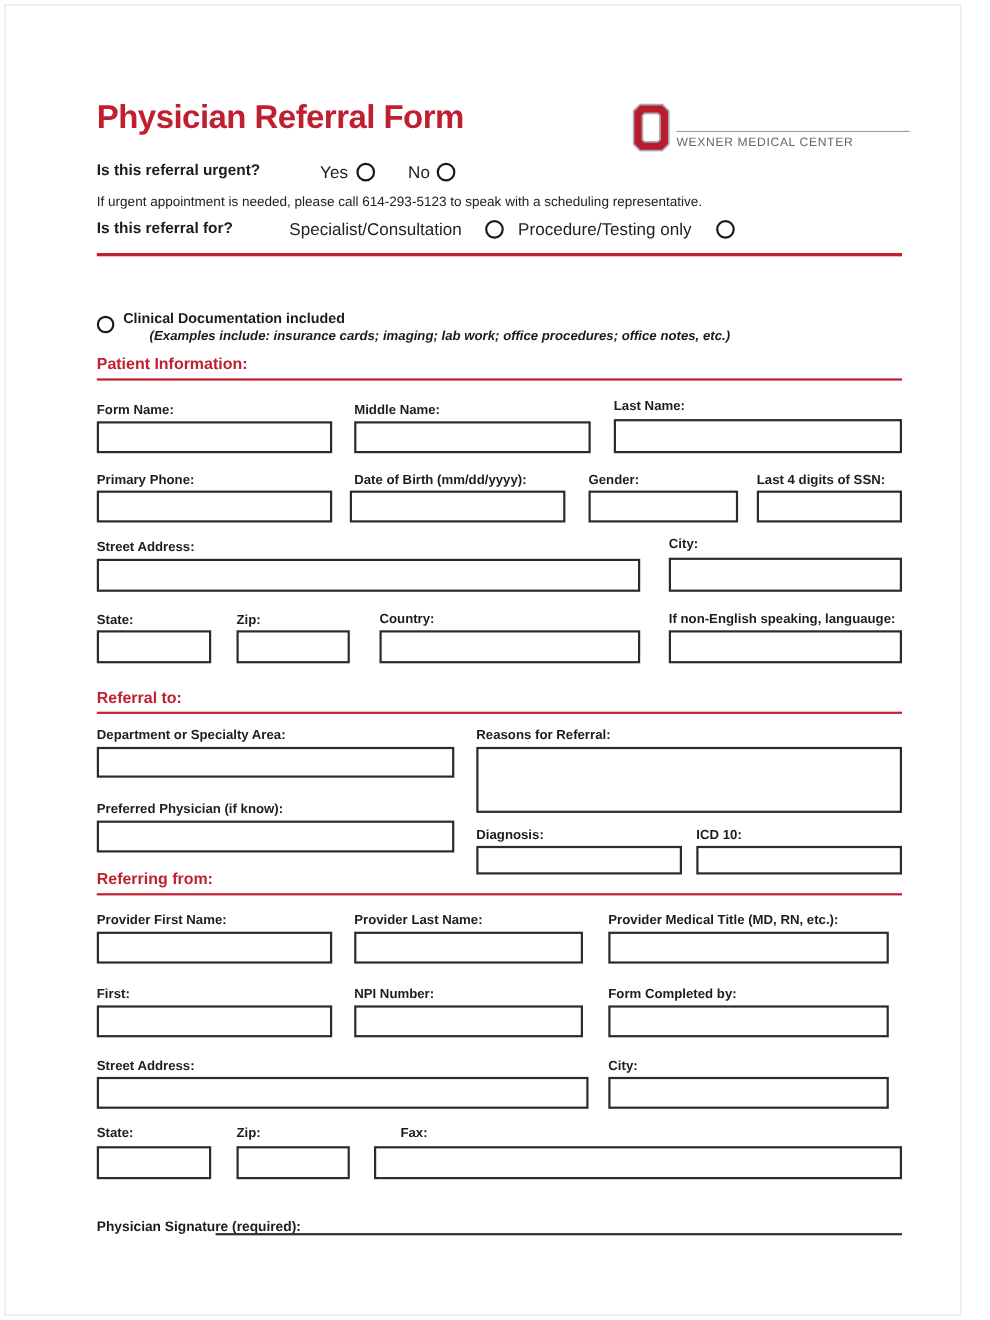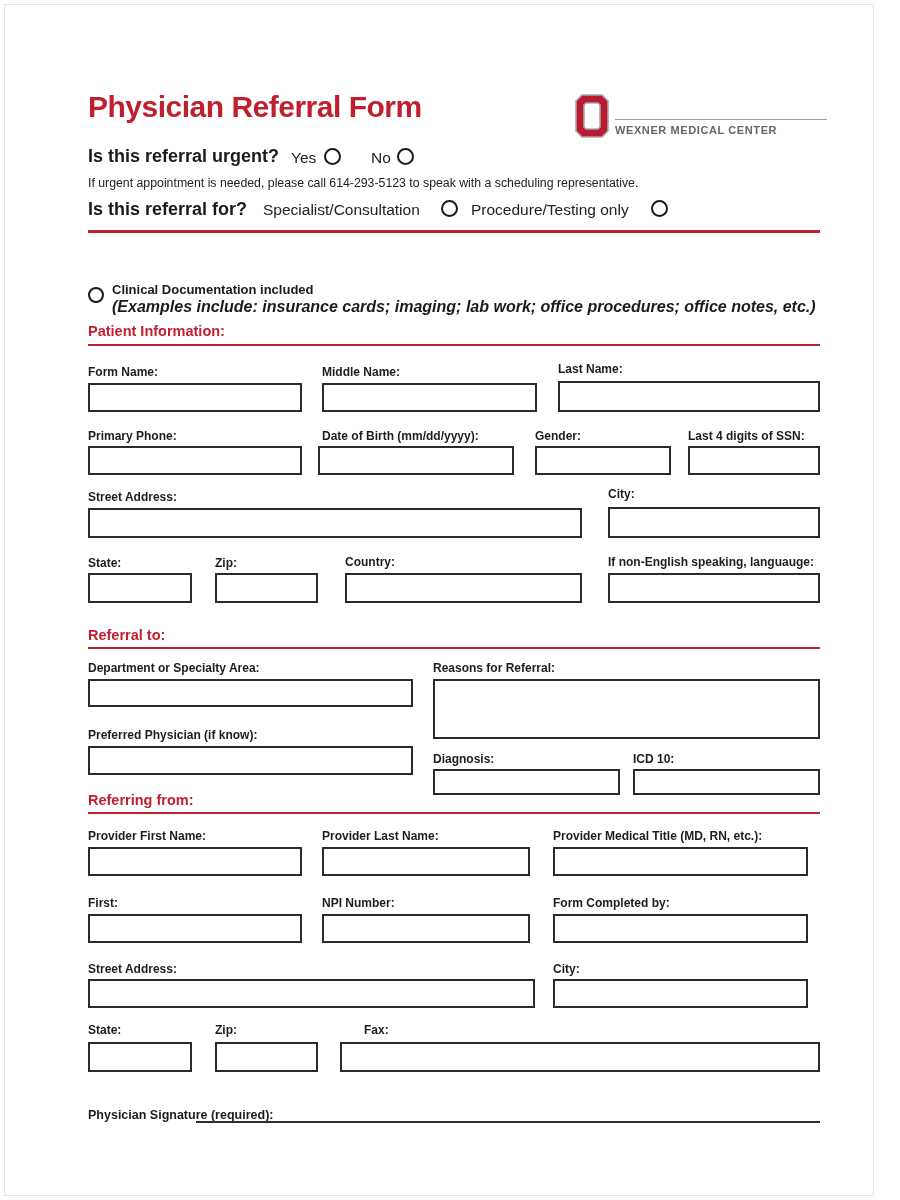--- a/index.html
+++ b/index.html
@@ -1,38 +1,38 @@
 <!DOCTYPE html>
 <html><head>
 <meta charset="utf-8">
 <style>
   html,body{margin:0;padding:0;background:#fff;}
   .page{position:relative;width:878px;height:1200px;background:#fff;
         font-family:"Liberation Sans",sans-serif;color:#1d1d1d;overflow:hidden;border-radius:11px;}
   .page-edge{position:absolute;inset:4px;border:1px solid #e2e6ea;pointer-events:none;}
   .abs{position:absolute;}
   .title{font-size:30px;font-weight:bold;letter-spacing:-0.5px;color:#c01f2f;white-space:nowrap;}
-  .q{font-size:18px;font-weight:bold;color:#1b1b1b;white-space:nowrap;}
+  .q{font-size:14px;font-weight:bold;color:#1b1b1b;white-space:nowrap;}
   .opt{font-size:15.5px;color:#222;white-space:nowrap;}
   .radio{box-sizing:border-box;width:17px;height:17px;border:2px solid #1a1a1a;border-radius:50%;background:#fff;display:block;}
   .small{font-size:12.3px;color:#222;white-space:nowrap;}
   .para{font-size:12.4px;color:#2a2a2a;line-height:21px;}
   .chk-label{font-size:13px;font-weight:bold;color:#1b1b1b;white-space:nowrap;}
-  .chk-ex{font-size:16px;font-weight:bold;font-style:italic;color:#1b1b1b;white-space:nowrap;}
+  .chk-ex{font-size:12px;font-weight:bold;font-style:italic;color:#1b1b1b;white-space:nowrap;margin-left:24px;}
   .sec{font-size:14.5px;font-weight:bold;color:#c01f2f;white-space:nowrap;}
   .rule{background:#c0202f;height:2px;}
   .rule3{background:#c0202f;height:3px;}
   .lbl{font-size:12px;font-weight:bold;color:#1d1d1d;white-space:nowrap;}
   .box{box-sizing:border-box;border:2px solid #2b2b2b;background:#fff;padding:2px 6px;
        font:13px "Liberation Sans",sans-serif;color:#111;outline:none;resize:none;}
   .sig-line{border-bottom:2px solid #2e2e2e;}
   
   .logo-serif{font-family:"Liberation Serif",serif;font-variant:small-caps;font-weight:bold;
               font-size:19px;letter-spacing:0.5px;color:#1b1b1b;white-space:nowrap;}
-  .logo-sub{font-size:11px;color:#63666a;letter-spacing:0.6px;white-space:nowrap;font-weight:bold;}
+  .logo-sub{font-size:11px;color:#63666a;letter-spacing:0.6px;white-space:nowrap;}
   .logo-div{height:1px;background:#9a9da0;}
 </style>
 </head>
 <body>
 
 <div class="page">
   <div class="page-edge"></div>
 
   <div class="abs title" style="left:88px;top:90px;">Physician Referral Form</div>
 

